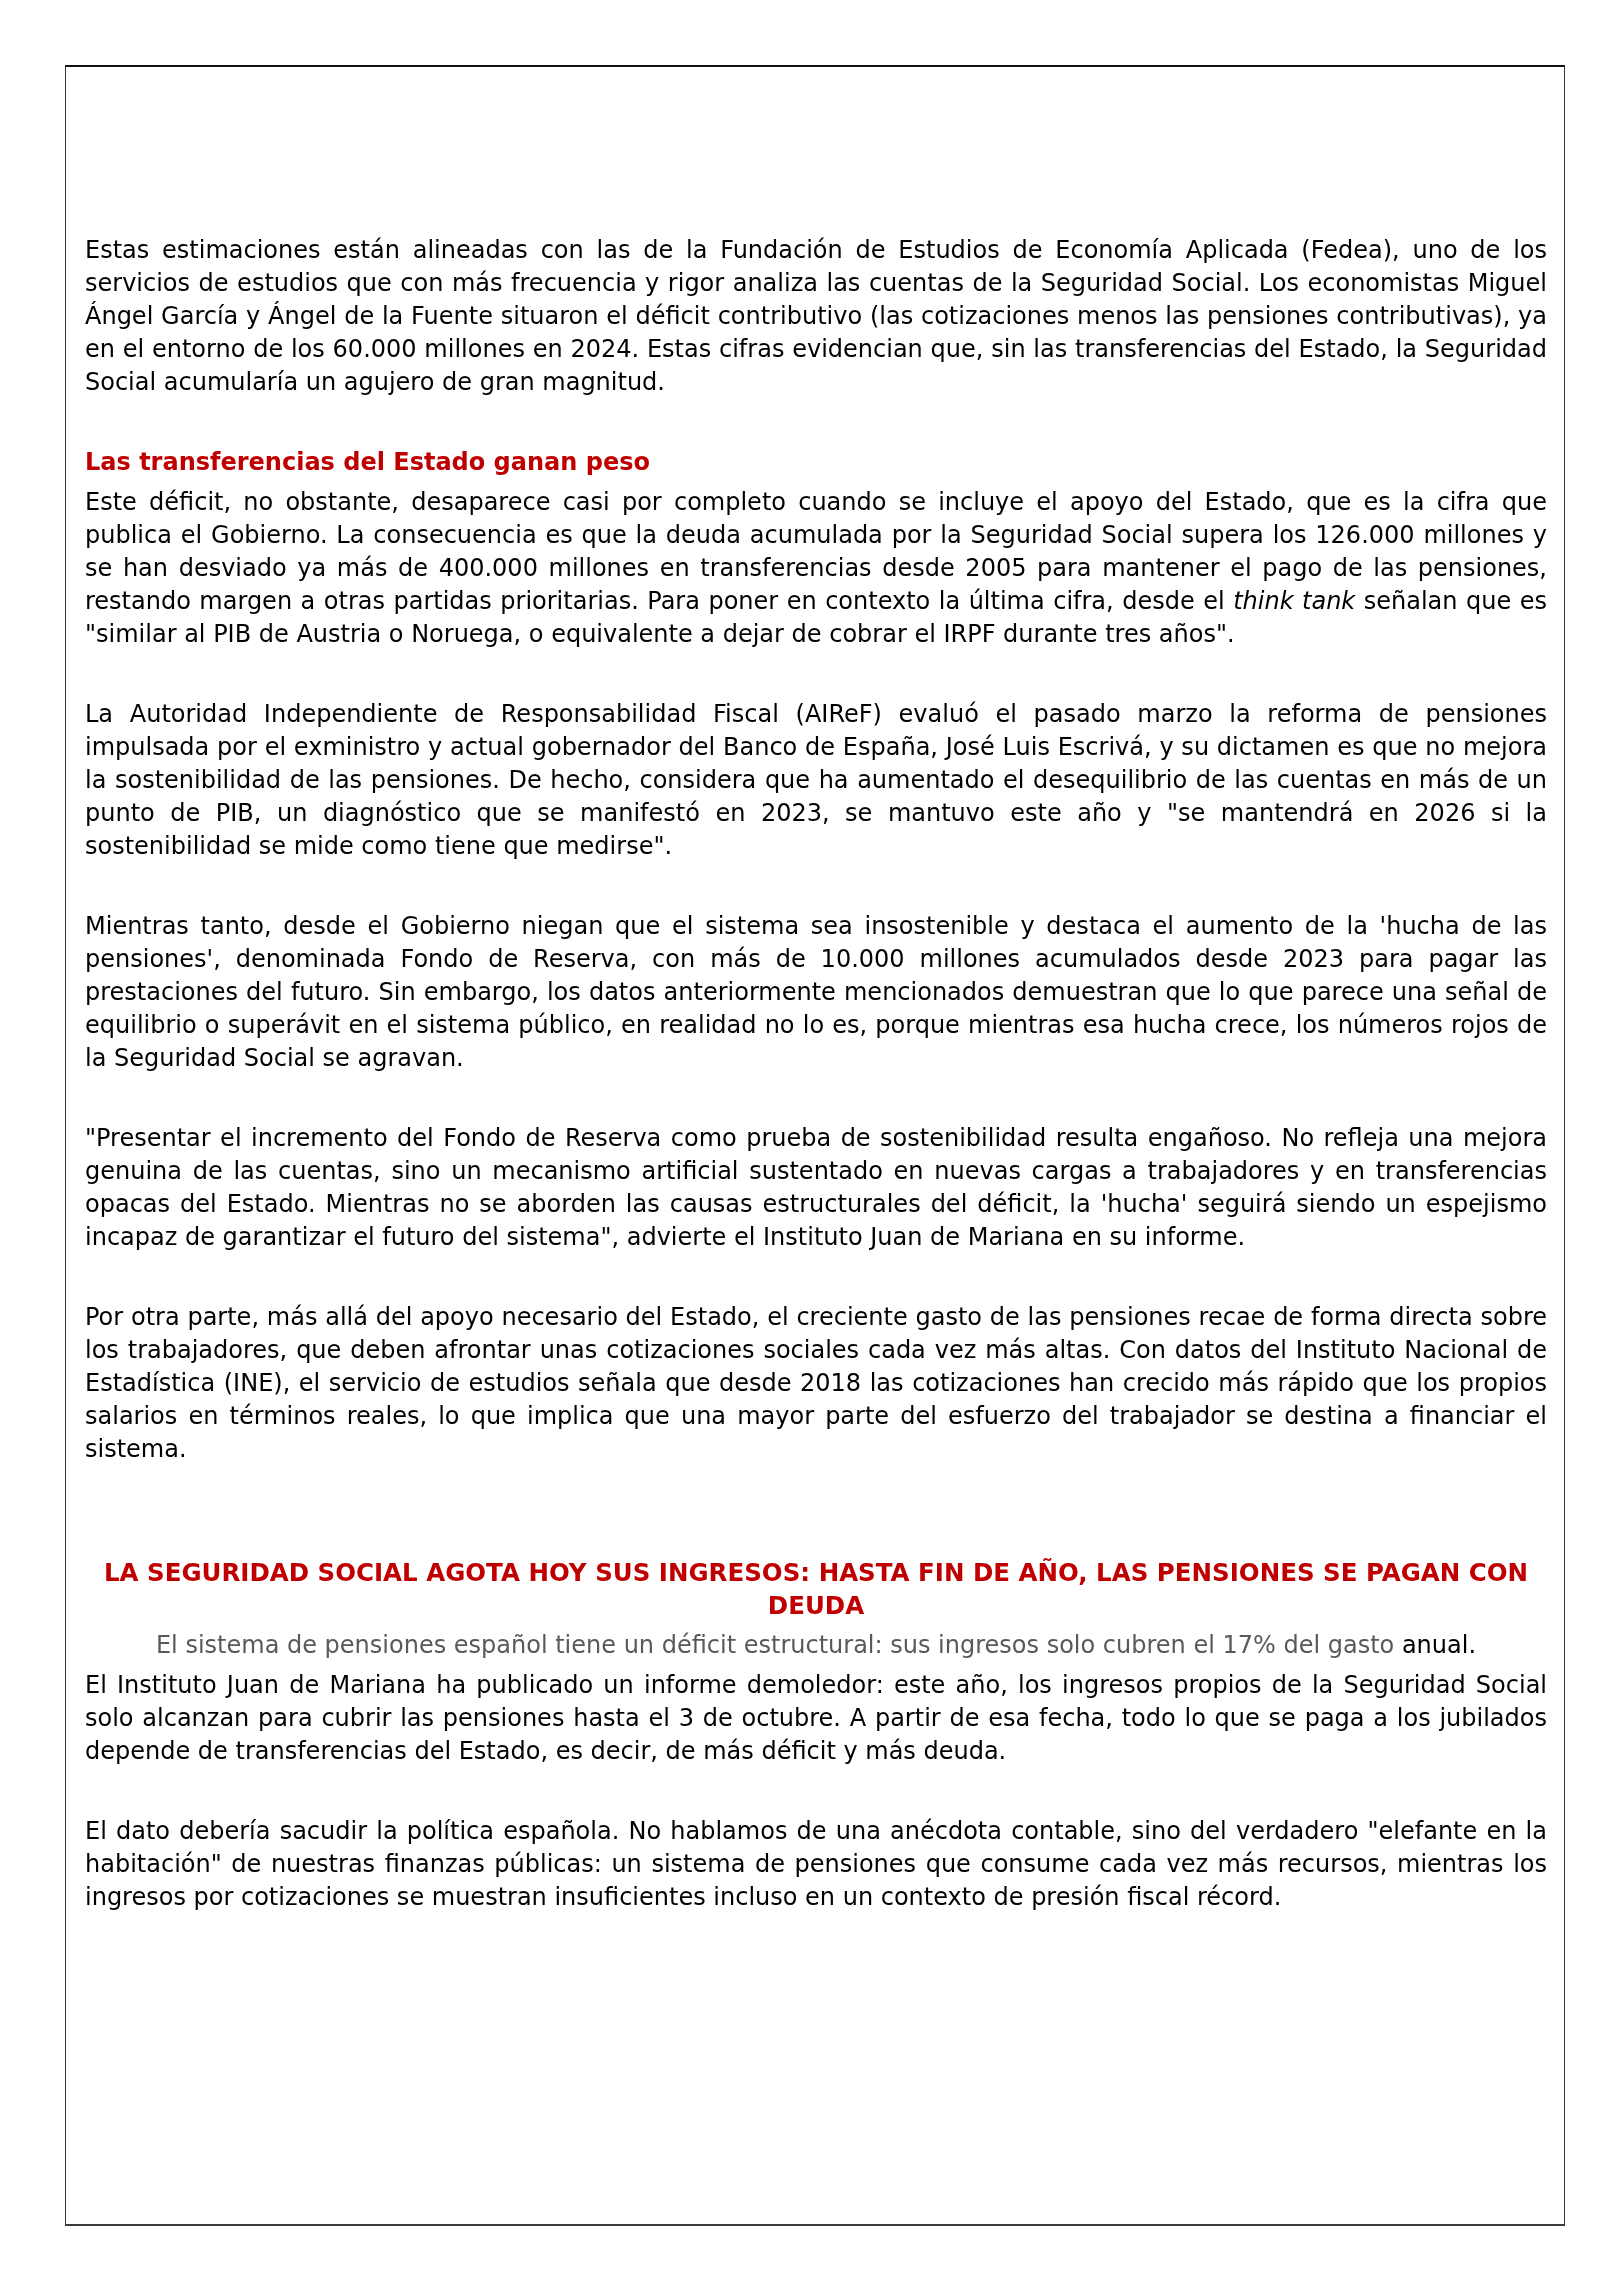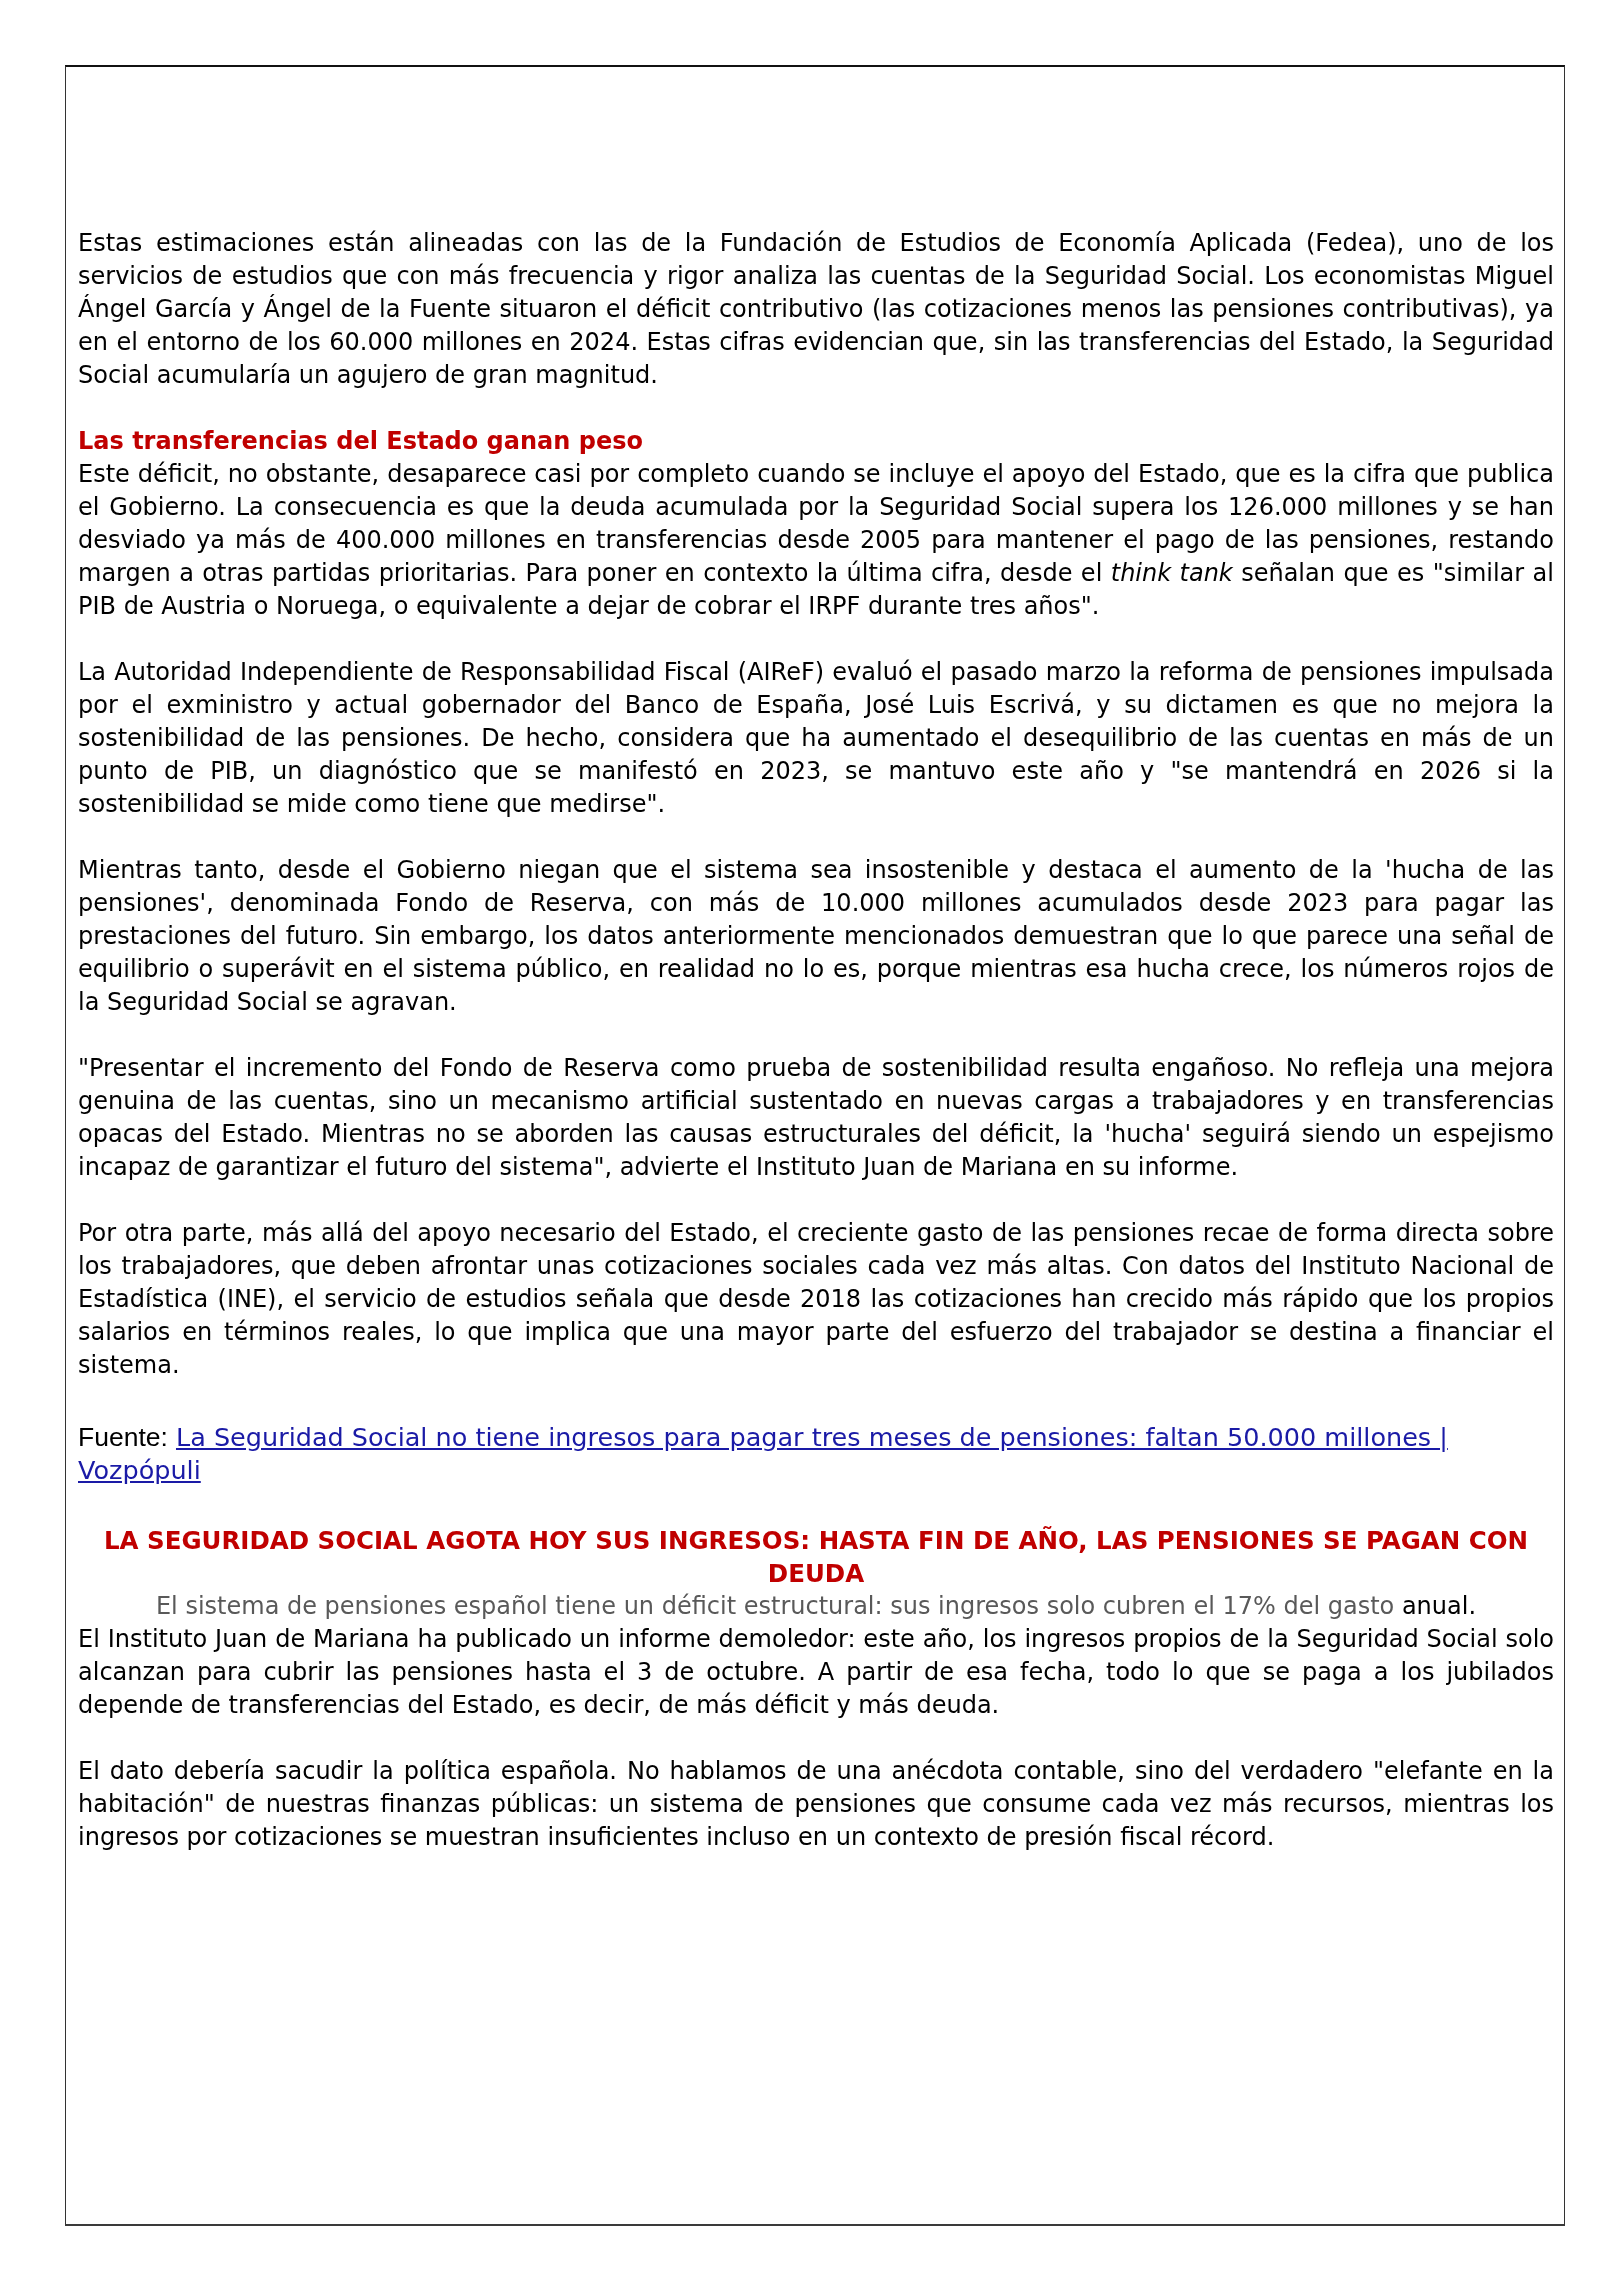--- a/index.html
+++ b/index.html
@@ -27,21 +27,21 @@
       border-bottom: 2.9px solid #3a3a3a;
       box-sizing: border-box;
     }
     .content {
       position: absolute;
       left: 78px;
       top: 227px;
       width: 1476px;
     }
     .content p, .content h2, .content h1, .content div.block {
-      margin: 0;
+      margin: 7px;
       font-size: 24px;
       line-height: 33px;
       text-align: justify;
       letter-spacing: 0px;
     }
     .gap { height: 33px; }
     .section-heading {
       color: #C00000;
       font-weight: bold;
       text-align: left;
@@ -104,21 +104,20 @@
   <div class="gap"></div>
 
   <p>"Presentar el incremento del Fondo de Reserva como prueba de sostenibilidad resulta engañoso. No refleja una mejora genuina de las cuentas, sino un mecanismo artificial sustentado en nuevas cargas a trabajadores y en transferencias opacas del Estado. Mientras no se aborden las causas estructurales del déficit, la 'hucha' seguirá siendo un espejismo incapaz de garantizar el futuro del sistema", advierte el Instituto Juan de Mariana en su informe.</p>
 
   <div class="gap"></div>
 
   <p>Por otra parte, más allá del apoyo necesario del Estado, el creciente gasto de las pensiones recae de forma directa sobre los trabajadores, que deben afrontar unas cotizaciones sociales cada vez más altas. Con datos del Instituto Nacional de Estadística (INE), el servicio de estudios señala que desde 2018 las cotizaciones han crecido más rápido que los propios salarios en términos reales, lo que implica que una mayor parte del esfuerzo del trabajador se destina a financiar el sistema.</p>
 
   <div class="gap" style="height:39px"></div>
 
-  <p class="source-line"><span class="source-label">Fuente:</span> <a class="source-link">La Seguridad Social no tiene ingresos para pagar tres meses de pensiones: faltan 50.000 millones | Vozpópuli</a></p>
 
   <div class="gap" style="height:37px"></div>
 
   <h1 class="article-title">LA SEGURIDAD SOCIAL AGOTA HOY SUS INGRESOS: HASTA FIN DE AÑO, LAS PENSIONES SE PAGAN CON DEUDA</h1>
 
   <p class="article-subtitle"><span>El sistema de pensiones español tiene un déficit estructural: sus ingresos solo cubren el 17% del gasto</span> <span class="tail">anual.</span></p>
 
   <p>El Instituto Juan de Mariana ha publicado un informe demoledor: este año, los ingresos propios de la Seguridad Social solo alcanzan para cubrir las pensiones hasta el 3 de octubre. A partir de esa fecha, todo lo que se paga a los jubilados depende de transferencias del Estado, es decir, de más déficit y más deuda.</p>
 
   <div class="gap"></div>

